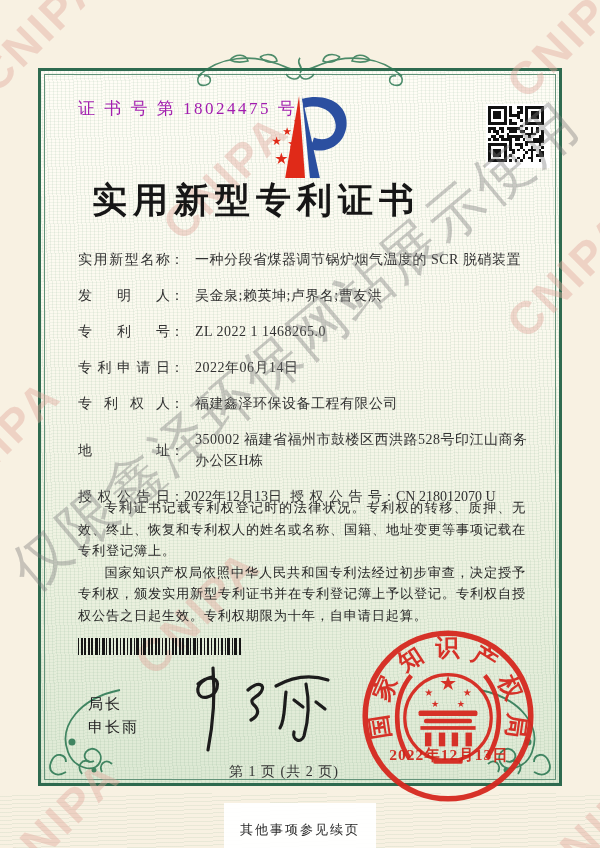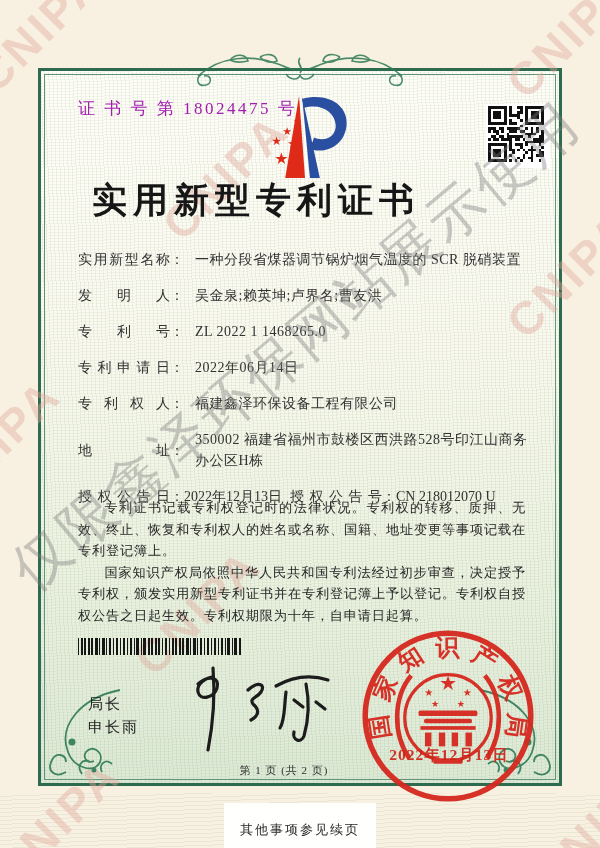--- a/index.html
+++ b/index.html
@@ -51,21 +51,21 @@
                repeating-linear-gradient(90deg,#161616 0 1px,transparent 1px 6.5px);}
   .director-title{position:absolute;left:88px;top:688px;z-index:3;font-size:15px;letter-spacing:2px;
     font-family:"Liberation Sans","DejaVu Sans",sans-serif;color:#222;margin-top:7px;}
   .director-name{position:absolute;left:88px;top:718px;z-index:3;font-size:15px;letter-spacing:2px;
     font-family:"Liberation Sans","DejaVu Sans",sans-serif;color:#222;text-align:right;}
   .signature{position:absolute;left:168px;top:662px;width:175px;height:92px;z-index:3;}
   .seal{position:absolute;left:356px;top:624px;width:184px;height:184px;z-index:7;opacity:.95;}
   .seal-date{position:absolute;left:366px;top:745px;width:166px;z-index:8;text-align:center;
     font-size:15.5px;font-weight:bold;color:#cf2318;letter-spacing:1px;opacity:.92;}
   .page-info{position:absolute;left:0;width:568px;top:763px;z-index:3;text-align:center;
-    font-size:11px;color:#333;letter-spacing:1px;}
+    font-size:14px;color:#333;letter-spacing:1px;}
   .footer-note{position:absolute;left:50%;transform:translateX(-50%);top:803px;z-index:3;
     background:rgba(255,255,255,.95);padding:18px 16px;font-size:13px;letter-spacing:2px;color:#2a2a2a;}
 
   
   .ornament-top{position:absolute;left:190px;top:48px;width:220px;height:42px;z-index:2;}
   .corner{position:absolute;width:84px;height:96px;z-index:2;}
   .corner-left{left:42px;top:684px;}
   .corner-right{left:474px;top:684px;transform:scaleX(-1);}
 </style>
 </head>

